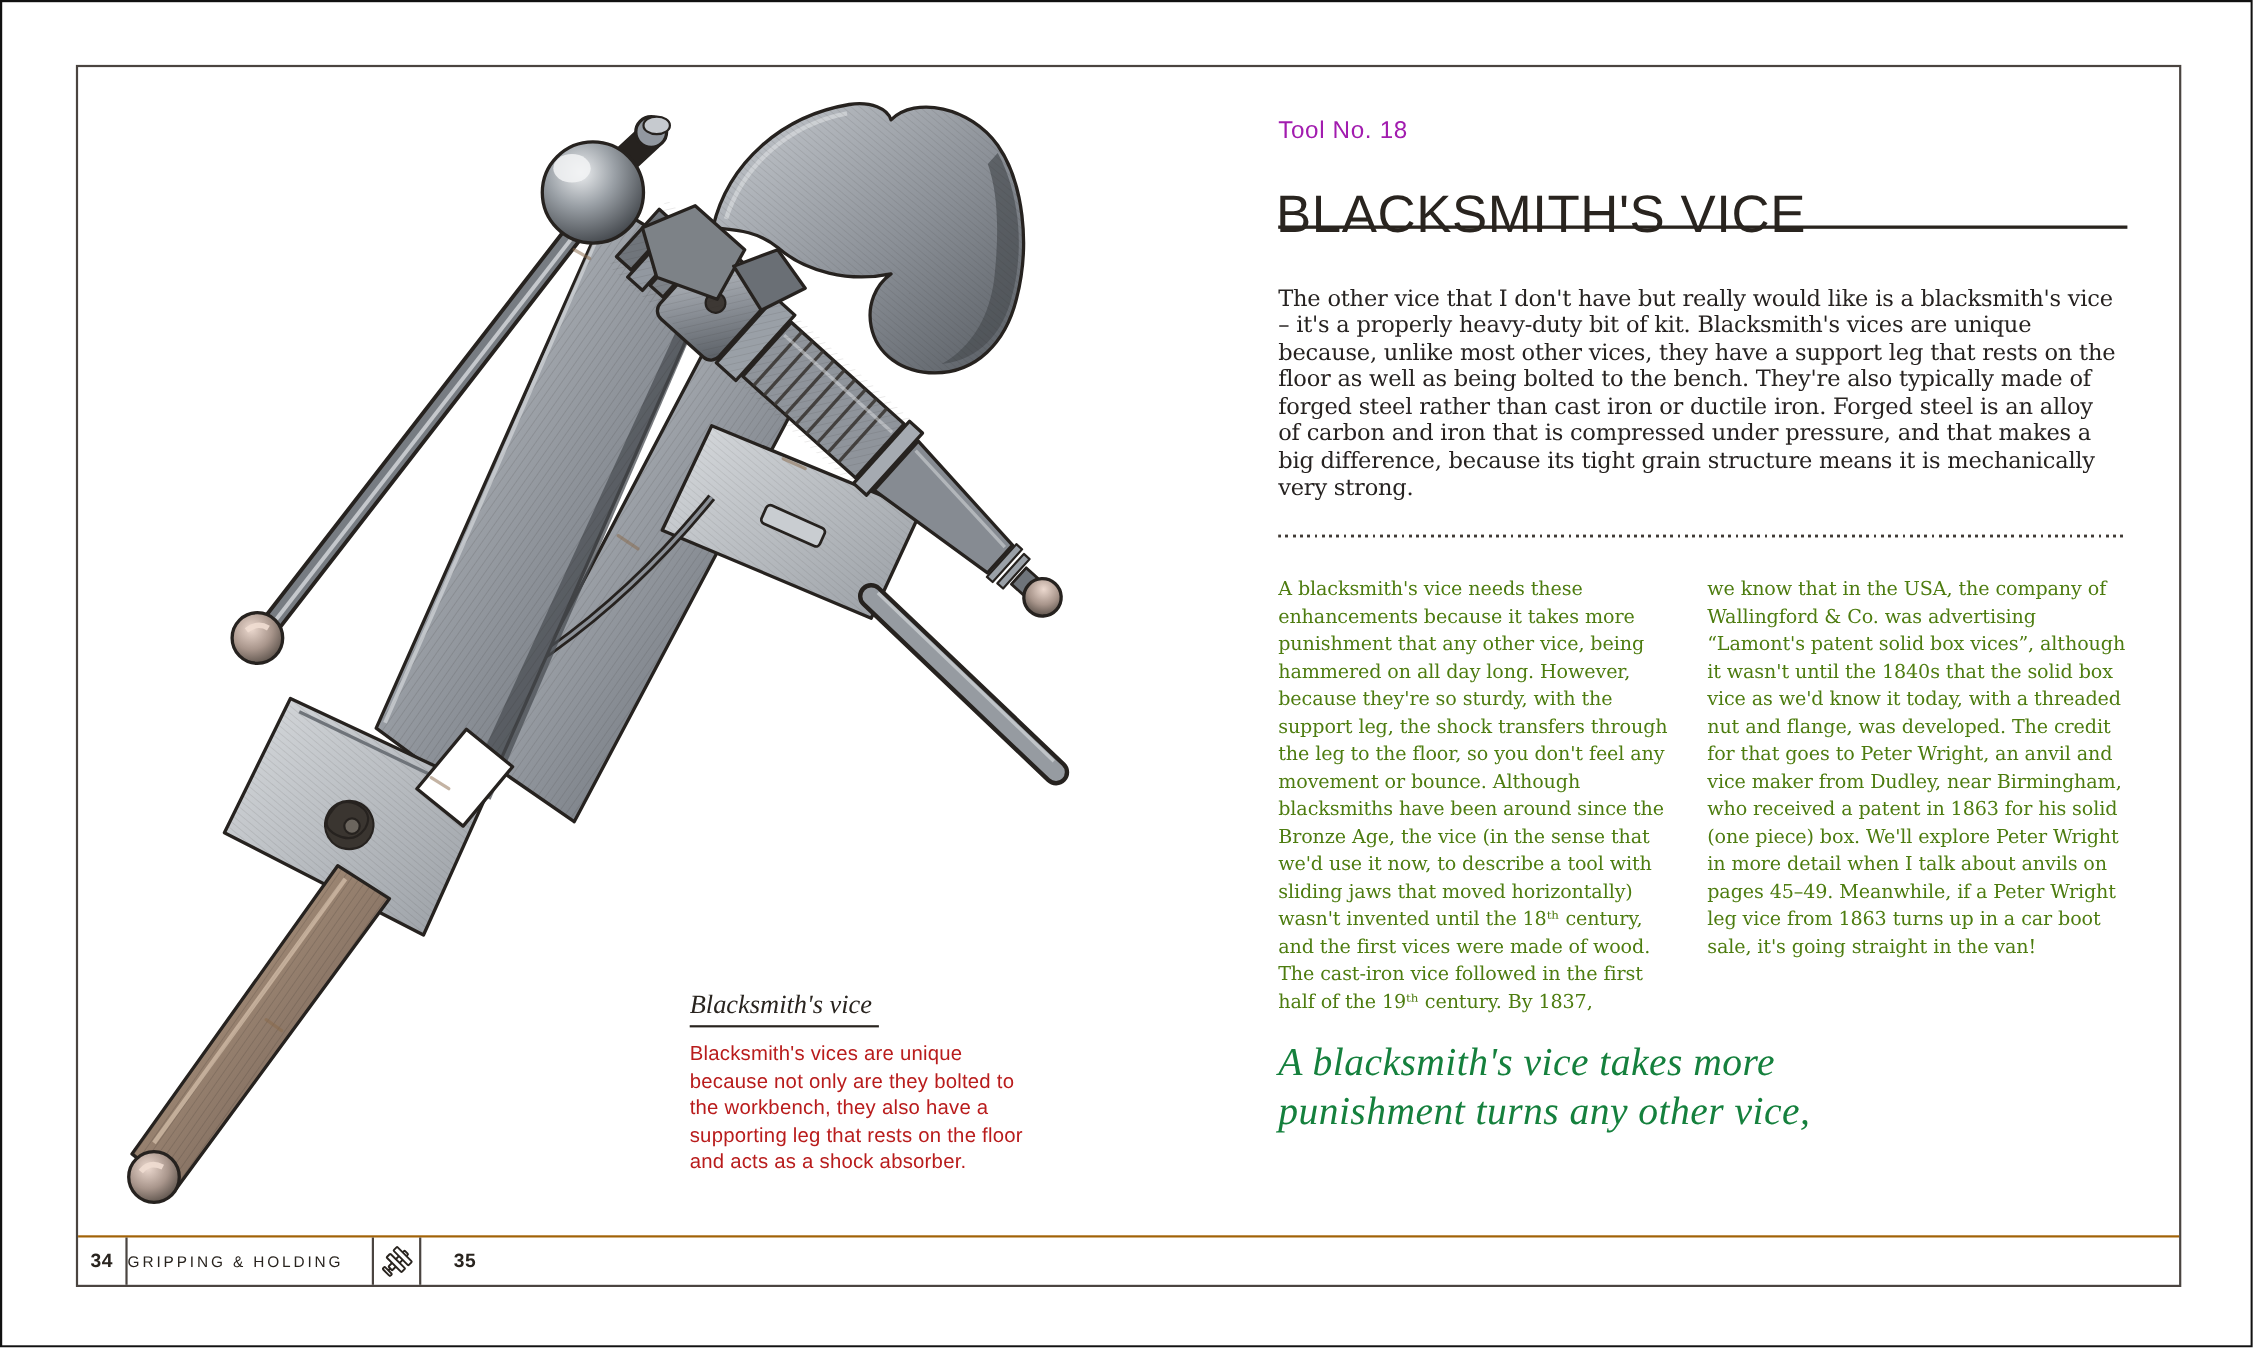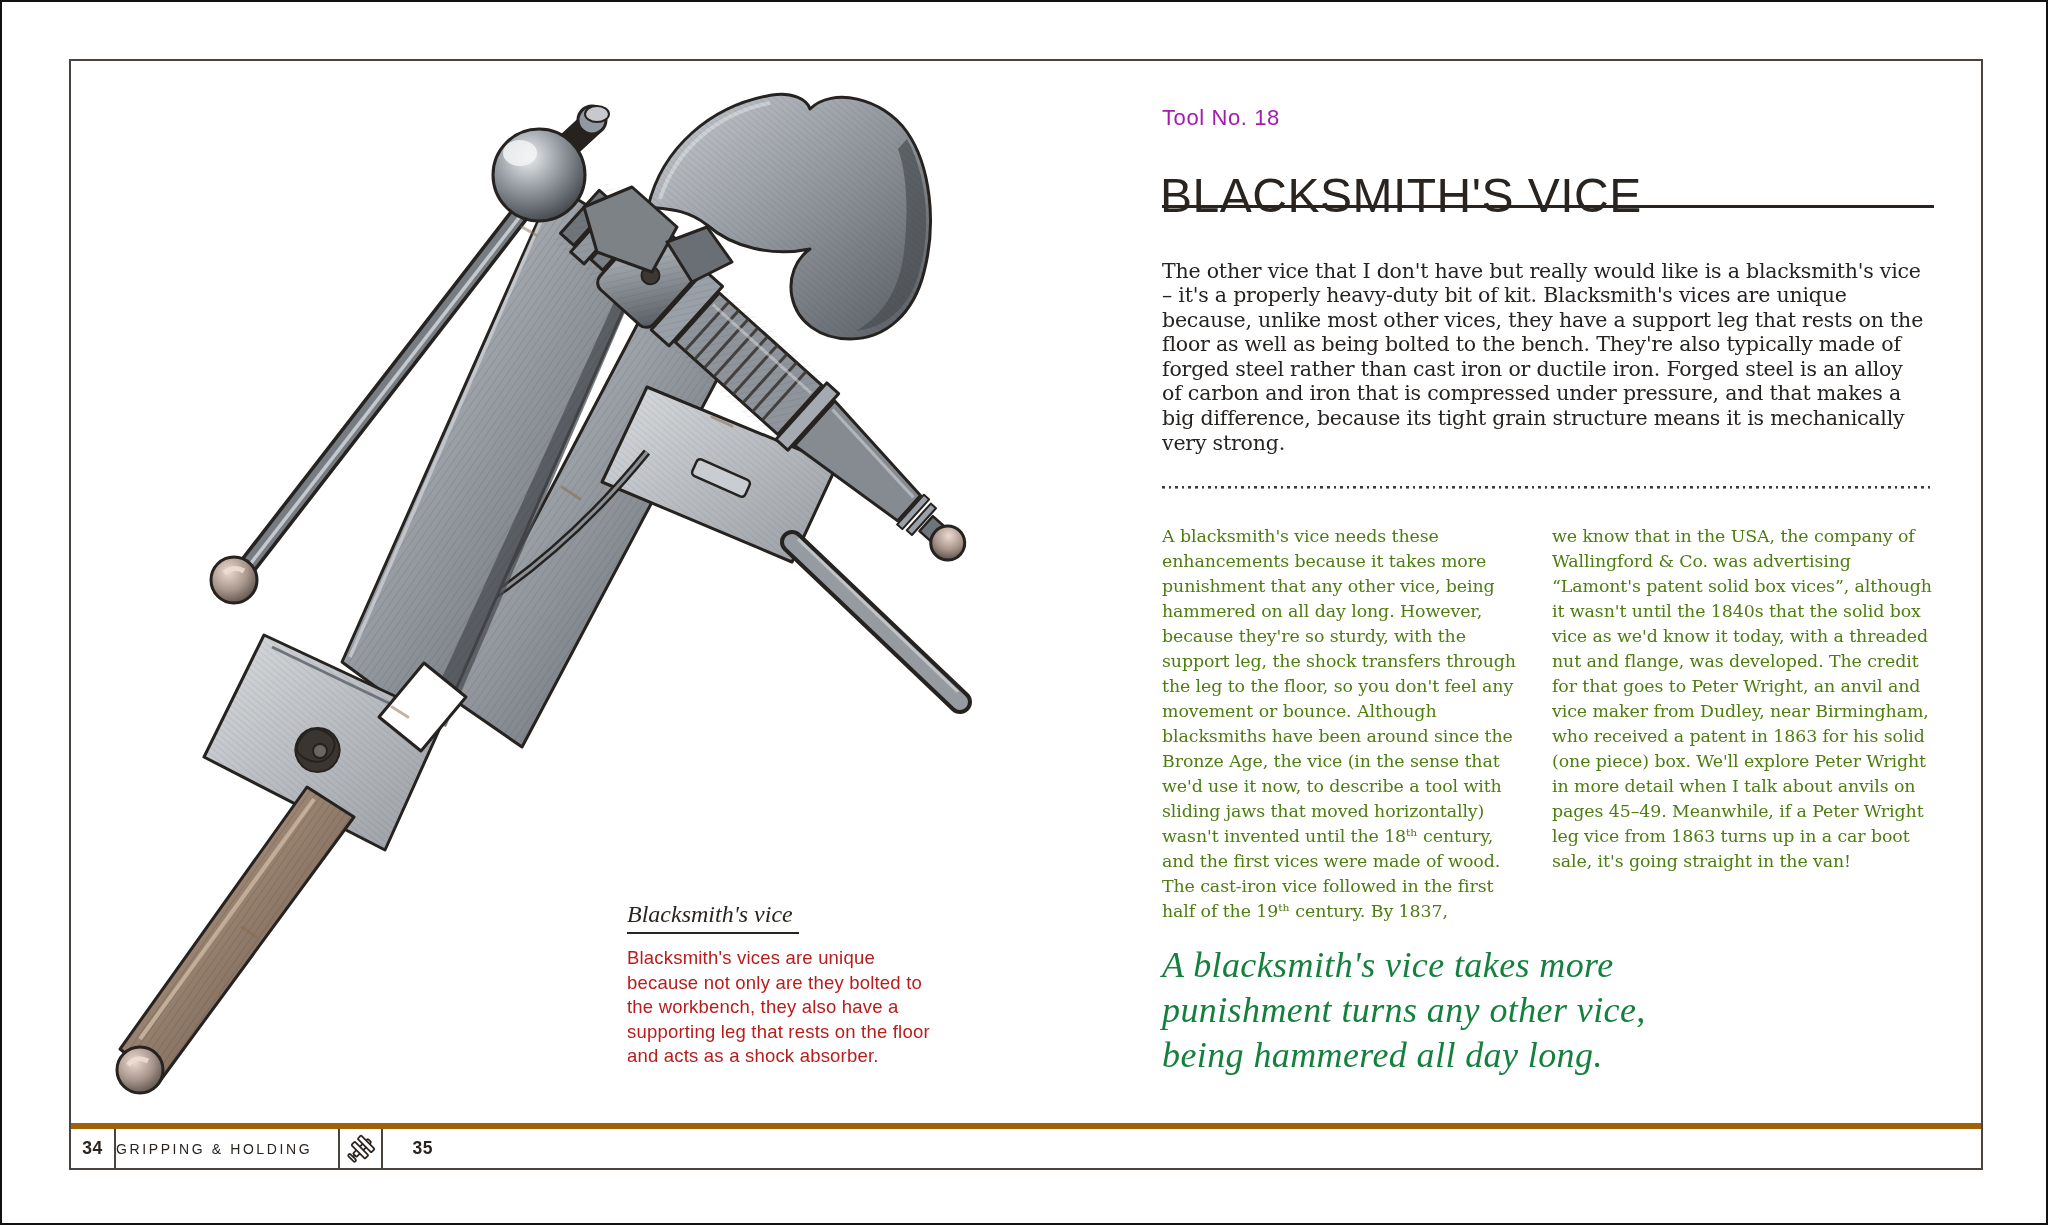--- a/index.html
+++ b/index.html
@@ -39,21 +39,21 @@
          letter-spacing:-0.1px; color:#4d7c0f; }
   .col.left  { width:363px; }
   .col.right { width:382px; }
   .pull-quote { position:absolute; left:0; top:882px; width:700px;
                 font-family:"Liberation Serif", serif; font-style:italic;
                 font-size:36px; line-height:45px; letter-spacing:0.4px; color:#15803d; }
   .pull-quote span { display:block; }
 
   
   .footer { position:absolute; left:0; bottom:0; width:100%; height:45px;
-            border-top:6px solid #a16207; box-sizing:border-box;
+            border-top:2px solid #a16207; box-sizing:border-box;
             display:flex; align-items:stretch; }
   .f-cell { display:flex; align-items:center; justify-content:center; box-sizing:border-box; }
   .f-num { width:45px; font-weight:bold; font-size:17.5px; letter-spacing:0.5px; }
   .f-num.first { border-right:2px solid #4a4440; }
   .f-chapter { flex:1; display:flex; align-items:center; padding-left:26px;
                font-size:16px; letter-spacing:2.6px; }
   .f-section { display:flex; align-items:center; padding-right:26px;
                font-size:14px; letter-spacing:2.6px; }
   .f-icon { width:45px; border-left:2px solid #4a4440; border-right:2px solid #4a4440; }
   .f-num.last { width:43px;padding-left:36px; }
@@ -215,21 +215,20 @@
       <div class="dotted-rule"></div>
 
       <div class="columns">
         <p class="col left">A blacksmith's vice needs these enhancements because it takes more punishment that any other vice, being hammered on all day long. However, because they're so sturdy, with the support leg, the shock transfers through the leg to the floor, so you don't feel any movement or bounce. Although blacksmiths have been around since the Bronze Age, the vice (in the sense that we'd use it now, to describe a tool with sliding jaws that moved horizontally) wasn't invented until the 18ᵗʰ century, and the first vices were made of wood. The cast-iron vice followed in the first half of the 19ᵗʰ century. By 1837,</p>
         <p class="col right">we know that in the USA, the company of Wallingford &amp; Co. was advertising “Lamont's patent solid box vices”, although it wasn't until the 1840s that the solid box vice as we'd know it today, with a threaded nut and flange, was developed. The credit for that goes to Peter Wright, an anvil and vice maker from Dudley, near Birmingham, who received a patent in 1863 for his solid (one piece) box. We'll explore Peter Wright in more detail when I talk about anvils on pages 45–49. Meanwhile, if a Peter Wright leg vice from 1863 turns up in a car boot sale, it's going straight in the van!</p>
       </div>
 
       <div class="pull-quote">
         <span>A blacksmith's vice takes more</span>
         <span>punishment turns any other vice,</span>
-        <span>being hammered all day long.</span>
       </div>
     </section>
 
     <footer class="footer">
       <div class="f-cell f-num first">34</div>
       <div class="f-section">GRIPPING &amp; HOLDING</div>
       <div class="f-cell f-icon">
         <svg width="32" height="32" viewBox="0 0 40 40" xmlns="http://www.w3.org/2000/svg">
           <g transform="rotate(45 20 20)" stroke="#29241f" stroke-width="2.2" fill="#ffffff" stroke-linejoin="round">
             <rect x="17" y="5" width="6" height="26" rx="1"></rect>

